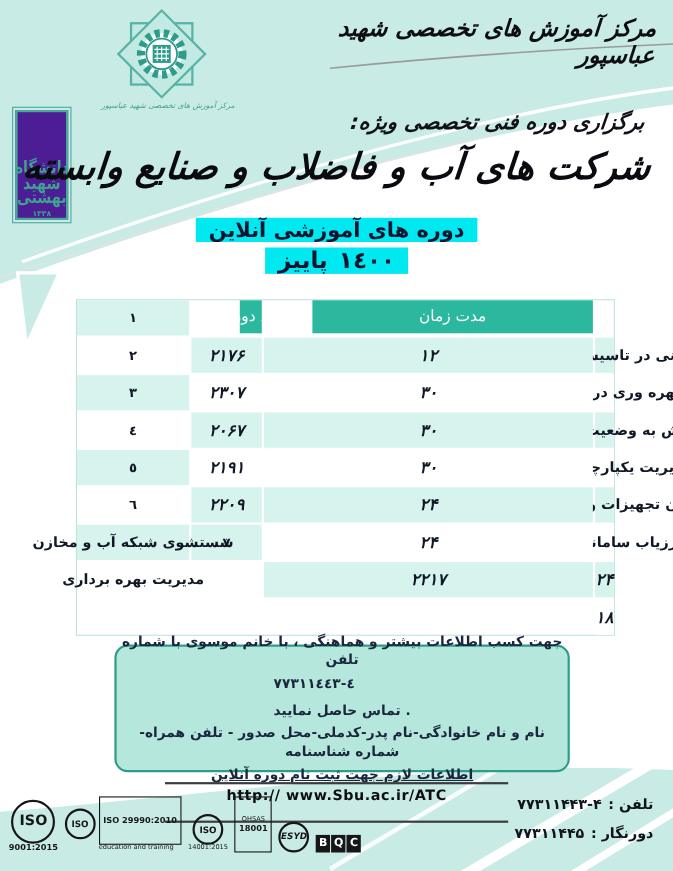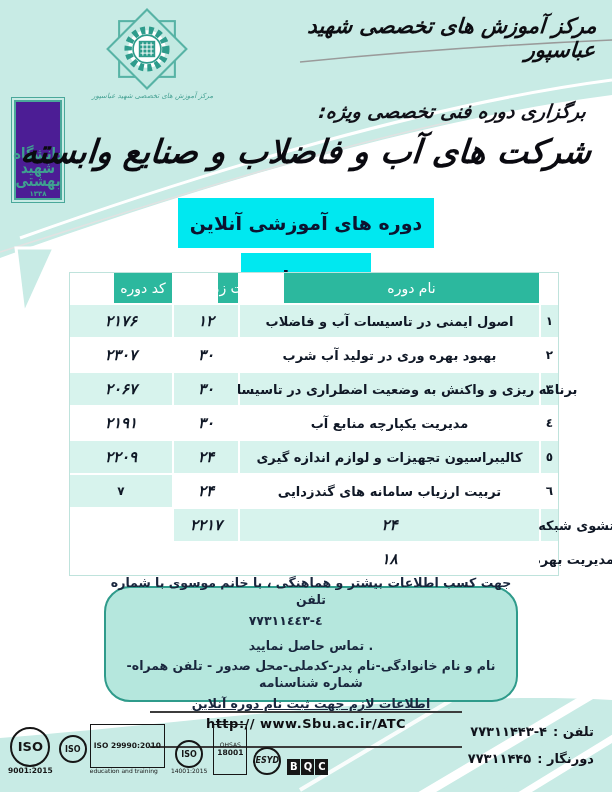--- a/index.html
+++ b/index.html
@@ -12,21 +12,21 @@
 
   
   .org-title{top:14px;right:16px;width:330px;text-align:right;direction:rtl;
     font-size:21px;font-weight:bold;font-style:italic;color:#0d0d12;transform:skewX(-4deg);}
   .subtitle{top:100px;right:26px;width:320px;text-align:right;direction:rtl;
     font-size:19px;font-weight:bold;font-style:italic;color:#101018;transform:skewX(-6deg);}
   .main-title{top:132px;left:20px;right:20px;text-align:center;direction:rtl;
     font-size:33px;font-weight:bold;font-style:italic;color:#0a0a10;transform:skewX(-5deg);}
   .hl-wrap{top:198px;left:0;right:0;display:flex;flex-direction:column;align-items:center;gap:5px;}
   .hl{display:flex;align-items:flex-end;gap:10px;background:var(--cyan,#00e8f0);
-    padding:14px 12px;font-weight:bold;color:#0c1430;}
+    padding:0 12px;font-weight:bold;color:#0c1430;}
   .hl1{font-size:19px;}
   .hl2{font-size:21px;}
 
   
   .emblem{top:8px;left:92px;width:110px;text-align:center;}
   .emblem-caption{font-size:7px;color:#47a294;font-style:italic;margin-top:-2px;white-space:nowrap;}
 
   
   .seal{top:100px;left:14px;width:44px;height:96px;border:2px solid #4aa89a;
     outline:1px solid #4aa89a;outline-offset:2px;background:#4c1d95;
@@ -41,21 +41,21 @@
   .cell{display:flex;align-items:center;justify-content:center;height:32px;
     color:#101826;font-weight:bold;white-space:nowrap;overflow:visible;}
   .th{background:var(--teal,#2cb89e);color:#ffffff;font-size:14px;height:30px;font-weight:normal;margin-left:44px;}
   .stripe-a{background:var(--row-alt,#d7f3ed);}
   .stripe-b{background:#ffffff;}
   .c-name{font-size:13px;text-align:right;}
   .c-num{font-size:12px;}
   .c-dur,.c-code{font-size:15px;font-style:italic;}
 
   
-  .info-box{top:586px;left:104px;width:410px;height:112px;border-radius:26px;
+  .info-box{top:586px;left:104px;width:410px;height:112px;border-radius:12px;
     background:var(--infobox-bg,#b5e7dd);border:2px solid var(--infobox-border,#2f9b8b);
     display:flex;flex-direction:column;justify-content:center;align-items:center;gap:4px;
     color:#19263d;font-weight:bold;font-size:12.5px;direction:rtl;text-align:center;}
   .info-line{line-height:1.35;}
   .info-phone-row{display:flex;flex-direction:column;direction:ltr;gap:8px;align-items:baseline;}
   .underlined{text-decoration:underline;}
 
   
   .url-rule{position:absolute;left:150px;width:312px;height:2px;background:#3c3c3c;z-index:2;}
   .url-text{top:716px;left:150px;width:312px;text-align:center;font-size:13px;
@@ -125,21 +125,20 @@
       <span>دوره های آموزشی آنلاین</span>
     </div>
     <div class="hl hl2">
       <span>پاییز</span>
       <span>۱٤٠٠</span>
     </div>
   </div>
 
   <div class="ctable" id="ctable">
     <div class="cell th"></div>
-    <div class="cell th">نام دوره</div>
     <div class="cell th">مدت زمان</div>
     <div class="cell th">کد دوره</div>
   <div class="cell c-num stripe-a">۱</div>
       <div class="cell c-name stripe-a">اصول ایمنی در تاسیسات آب و فاضلاب</div>
       <div class="cell c-dur stripe-a">۱۲</div>
       <div class="cell c-code stripe-a">۲۱۷۶</div>
       <div class="cell c-num stripe-b">۲</div>
       <div class="cell c-name stripe-b">بهبود بهره وری در تولید آب شرب</div>
       <div class="cell c-dur stripe-b">۳٠</div>
       <div class="cell c-code stripe-b">۲۳٠۷</div>

